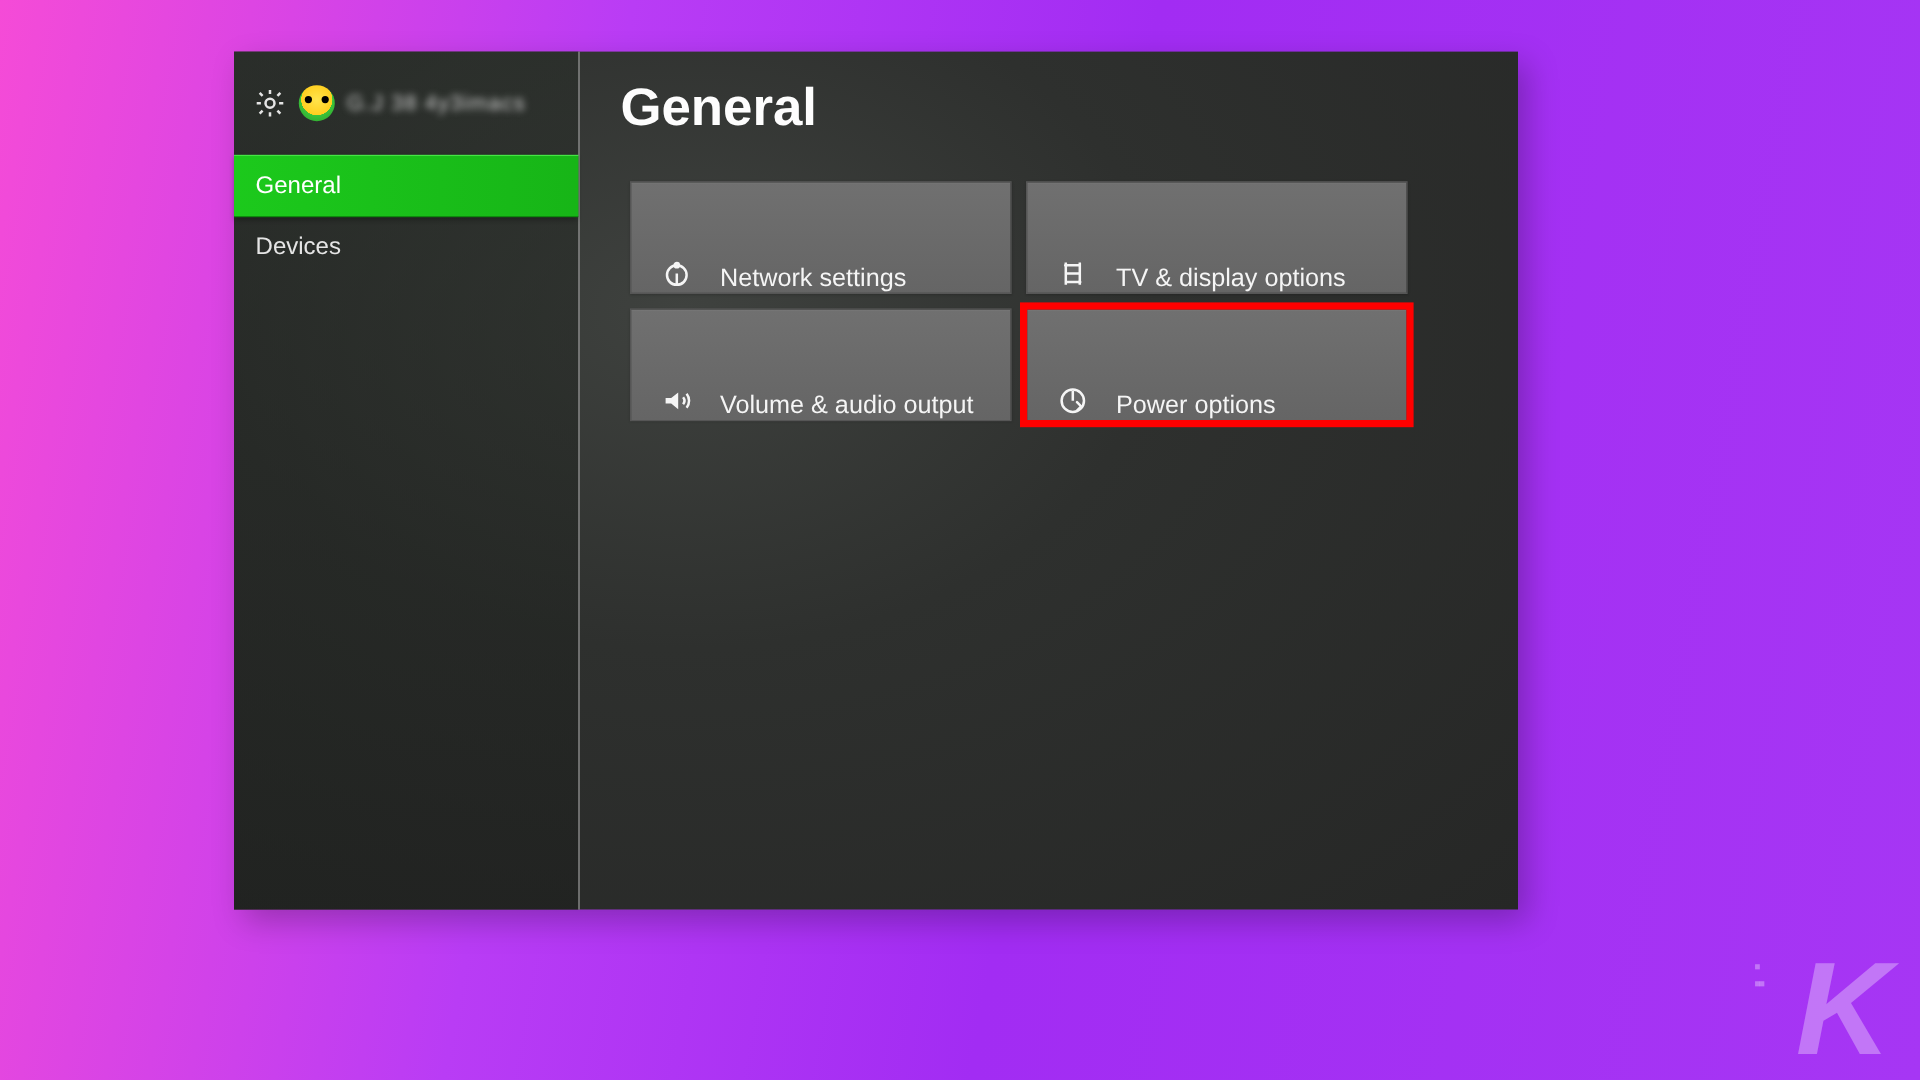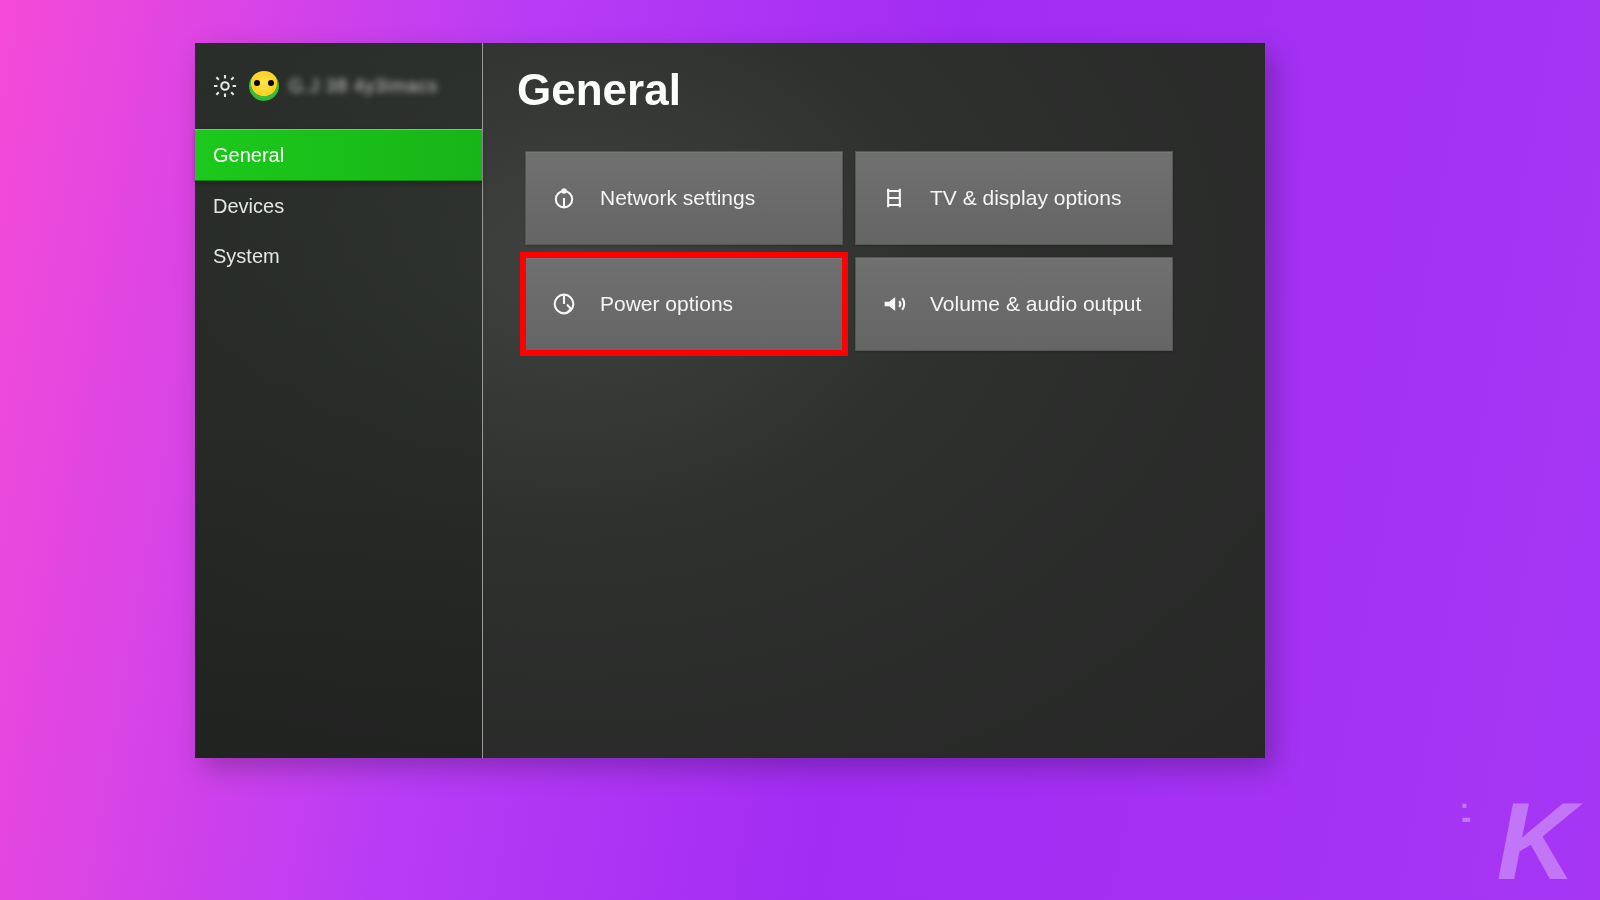--- a/index.html
+++ b/index.html
@@ -97,21 +97,21 @@
     grid-template-columns: repeat(2, 318px);
     grid-auto-rows: 94px;
     gap: 12px 12px;
     margin-left: 8px;
   }
   .tile {
     background: #6d6d6d;
     background: linear-gradient(180deg,#707070,#656565);
     border: 1px solid #565656;
     display:flex;
-    align-items:center;
+    align-items:flex-end;
     padding: 0 18px 0 22px;
     gap: 20px;
     cursor:pointer;
     box-shadow: inset 0 1px 0 rgba(255,255,255,0.05), 0 1px 2px rgba(0,0,0,0.2);
     position:relative;
   }
   .tile-label {
     font-size: 21px;
     color: #f5f5f5;
   }
@@ -167,21 +167,20 @@
             <path d="M12 2.5v3M12 18.5v3M4.6 4.6l2.1 2.1M17.3 17.3l2.1 2.1M2.5 12h3M18.5 12h3M4.6 19.4l2.1-2.1M17.3 6.7l2.1-2.1"></path>
           </svg>
         </span>
         <span class="avatar"></span>
         <span class="gamertag">G.J 38 4y3imacs</span>
       </div>
 
       <nav class="nav">
         <div class="nav-item selected"><span>General</span></div>
         <div class="nav-item"><span>Devices</span></div>
-        <div class="nav-item"><span>System</span></div>
       </nav>
     </div>
 
     <div class="main">
       <h1 class="page-title">General</h1>
 
       <div class="tile-grid">
 
         <div class="tile">
           <span class="icon">
@@ -199,39 +198,39 @@
             <svg viewBox="0 0 24 24">
                 <path d="M7 4v16M17 4v16M7 6h10M7 12h10M7 18h10"></path>
                 <circle cx="7" cy="6" r="1.2" fill="#f5f5f5" stroke="none"></circle>
                 <circle cx="17" cy="18" r="1.2" fill="#f5f5f5" stroke="none"></circle>
               </svg>
           </span>
           <span class="tile-label">TV &amp; display options</span>
         </div>
 
 
+        <div class="tile">
+          <span class="icon">
+            <svg viewBox="0 0 24 24">
+                <path d="M4 10v4h4l5 4V6l-5 4H4z" fill="#f5f5f5" stroke="none"></path>
+                <path d="M16.5 9.5a4 4 0 0 1 0 5M19 7a8 8 0 0 1 0 10"></path>
+              </svg>
+          </span>
+          <span class="tile-label">Volume &amp; audio output</span>
+        </div>
+
         <div class="tile highlighted">
           <span class="icon">
             <svg viewBox="0 0 24 24">
                 <circle cx="12" cy="12" r="8"></circle>
                 <path d="M12 5v7"></path>
                 <path d="M15 19l3-3-3-3" stroke-linecap="round"></path>
               </svg>
           </span>
           <span class="tile-label">Power options</span>
-        </div>
-
-        <div class="tile">
-          <span class="icon">
-            <svg viewBox="0 0 24 24">
-                <path d="M4 10v4h4l5 4V6l-5 4H4z" fill="#f5f5f5" stroke="none"></path>
-                <path d="M16.5 9.5a4 4 0 0 1 0 5M19 7a8 8 0 0 1 0 10"></path>
-              </svg>
-          </span>
-          <span class="tile-label">Volume &amp; audio output</span>
         </div>
 
       </div>
     </div>
   </div>
 
   <div class="watermark">
     <span class="dots">∙<br>∙∙</span>
     <span>K</span>
   </div>

